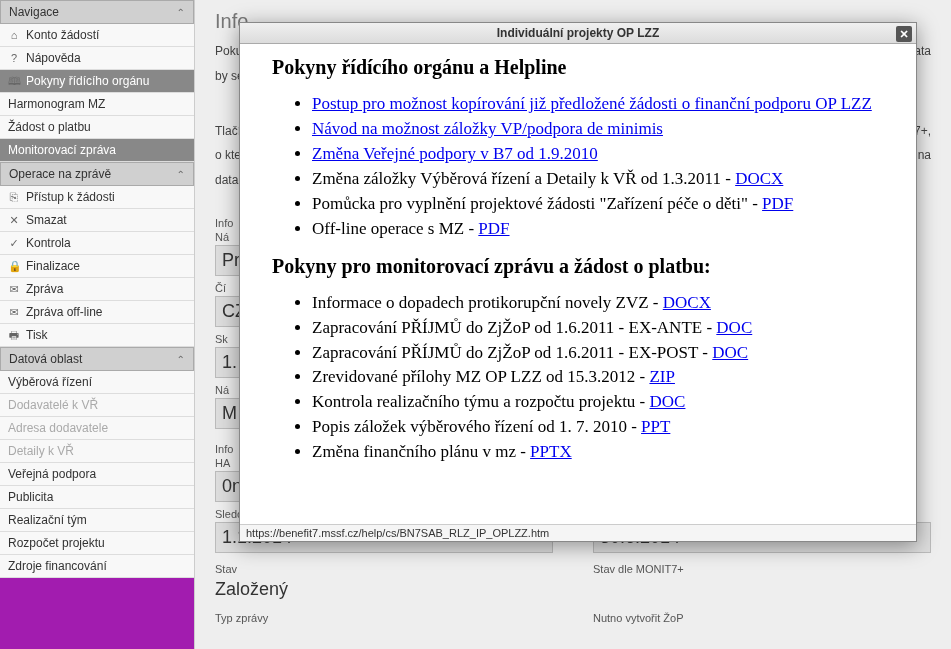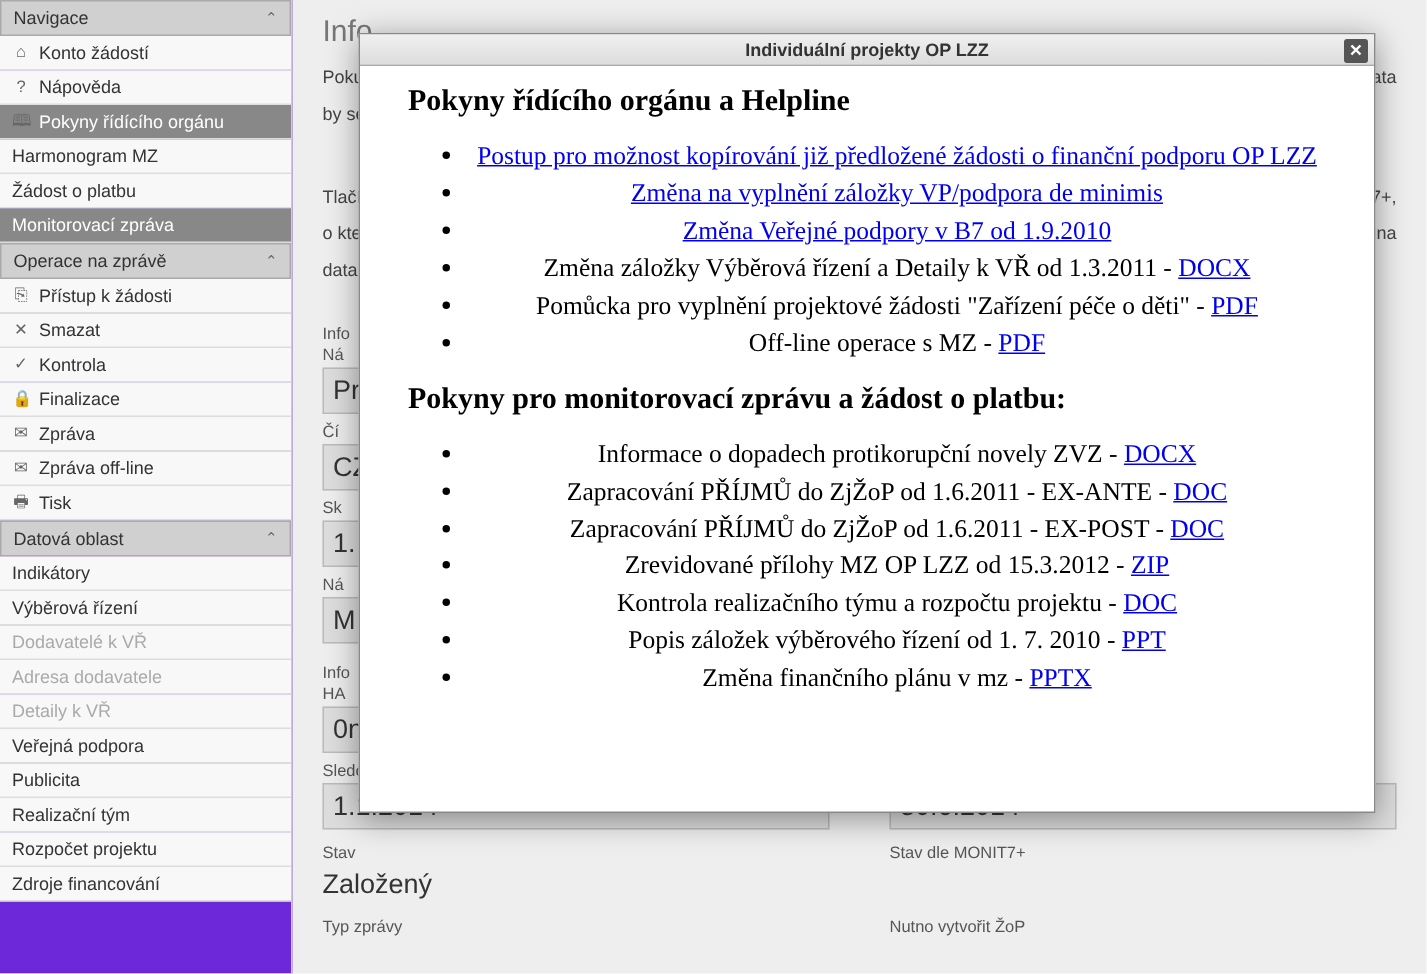--- a/index.html
+++ b/index.html
@@ -1,17 +1,17 @@
 <!DOCTYPE html>
 <html><head>
 <meta charset="utf-8">
 <style>
 * { box-sizing: border-box; margin: 0; padding: 0; }
 body { font-family: Arial, sans-serif; font-size: 12px; background: #eeeeee; color: #333; overflow: hidden; width: 951px; height: 649px; position: relative; }
-.sidebar { width: 195px; background: #6d28d9; float: left; border-right: 1px solid #ccc; height: 649px; overflow-y: auto; }
+.sidebar { width: 195px; background: #a21caf; float: left; border-right: 1px solid #ccc; height: 649px; overflow-y: auto; }
 .sidebar-header { background: #d0d0d0; border: 1px solid #aaa; padding: 4px 8px; font-size: 12px; display: flex; justify-content: space-between; align-items: center; cursor: pointer; }
 .sidebar-header .chev { font-size: 10px; color: #666; }
 .sidebar-item { padding: 4px 8px; border-bottom: 1px solid #ddd; display: flex; align-items: center; gap: 6px; cursor: pointer; background: #f8f8f8; }
 .sidebar-item.selected { background: #888; color: #fff; }
 .sidebar-item.dark { background: #888; color: #fff; }
 .sidebar-item.dim { color: #aaa; }
 .icon-small { width: 12px; height: 12px; display: inline-block; color: #666; font-size: 11px; text-align: center; line-height: 12px; }
 .main { margin-left: 195px; padding: 10px 20px; height: 649px; overflow: hidden; position: relative; }
 .page-title { font-size: 20px; color: #777; margin-bottom: 10px; }
 .desc { font-size: 12px; color: #444; margin-bottom: 8px; line-height: 1.4; }
@@ -21,21 +21,21 @@
 .form-value { background: #ddd; padding: 4px 6px; border: 1px solid #bbb; font-size: 18px; min-height: 22px; }
 .form-value.plain { background: transparent; border: none; padding: 2px 0; }
 
 .modal-overlay { position: absolute; top: 0; left: 0; width: 951px; height: 580px; pointer-events: none; }
 .modal { position: absolute; top: 22px; left: 239px; width: 678px; height: 520px; background: #fff; border: 1px solid #888; box-shadow: 0 4px 20px rgba(0,0,0,0.4); pointer-events: auto; display: flex; flex-direction: column; }
 .modal-title { background: linear-gradient(#f0f0f0,#dcdcdc); border-bottom: 1px solid #aaa; padding: 3px 8px; font-size: 12px; font-weight: bold; text-align: center; position: relative; }
 .modal-close { position: absolute; right: 4px; top: 3px; width: 16px; height: 16px; background: #555; color: #fff; font-size: 11px; text-align: center; line-height: 16px; cursor: pointer; border-radius: 2px; }
 .modal-body { flex: 1; overflow-y: auto; padding: 0 32px; font-family: "Times New Roman", serif; font-size: 17px; color: #000; }
 .modal-body h3 { font-size: 20px; font-weight: bold; margin-bottom: 14px; margin-top: 12px; }
 .modal-body ul { margin-left: 40px; margin-bottom: 14px; }
-.modal-body li { list-style: disc; margin-bottom: 2px; line-height: 1.35; text-align: center; }
+.modal-body li { list-style: disc; margin-bottom: 2px; line-height: 1.35; }
 .modal-body a { color: #0000ee; text-decoration: underline; }
 .modal-footer { border-top: 1px solid #ccc; background: #f5f5f5; padding: 2px 6px; font-size: 11px; color: #333; font-family: Arial, sans-serif; }
 .modal-body::-webkit-scrollbar { width: 16px; }
 .modal-body::-webkit-scrollbar-track { background: #f0f0f0; }
 .modal-body::-webkit-scrollbar-thumb { background: #c0c0c0; border: 1px solid #999; }
 </style>
 </head>
 <body>
 
 <div class="sidebar">
@@ -104,23 +104,20 @@
         <span class="icon-small">🖶</span>
         <span>Tisk</span>
       </div>
     </div>
 
   <div class="sidebar-header">
     <span>Datová oblast</span>
     <span class="chev">⌃</span>
   </div>
   <div id="sec-data">
-      <div class="sidebar-item">
-        <span>Indikátory</span>
-      </div>
       <div class="sidebar-item">
         <span>Výběrová řízení</span>
       </div>
       <div class="sidebar-item dim">
         <span>Dodavatelé k VŘ</span>
       </div>
       <div class="sidebar-item dim">
         <span>Adresa dodavatele</span>
       </div>
       <div class="sidebar-item dim">
@@ -214,31 +211,32 @@
 <div class="modal-overlay">
   <div class="modal">
     <div class="modal-title">
       <span>Individuální projekty OP LZZ</span>
       <span class="modal-close">✕</span>
     </div>
     <div class="modal-body">
       <h3>Pokyny řídícího orgánu a Helpline</h3>
       <ul id="list1">
           <li><a href="#">Postup pro možnost kopírování již předložené žádosti o finanční podporu OP LZZ</a></li>
-          <li><a href="#">Změna na vyplnění záložky VP/podpora de minimis</a></li>
+          <li><a href="#">Návod na možnost záložky VP/podpora de minimis</a></li>
           <li><a href="#">Změna Veřejné podpory v B7 od 1.9.2010</a></li>
           <li>Změna záložky Výběrová řízení a Detaily k VŘ od 1.3.2011 - <a href="#">DOCX</a></li>
           <li>Pomůcka pro vyplnění projektové žádosti "Zařízení péče o děti" - <a href="#">PDF</a></li>
           <li>Off-line operace s MZ - <a href="#">PDF</a></li>
         </ul>
       <h3>Pokyny pro monitorovací zprávu a žádost o platbu:</h3>
       <ul id="list2">
           <li>Informace o dopadech protikorupční novely ZVZ - <a href="#">DOCX</a></li>
           <li>Zapracování PŘÍJMŮ do ZjŽoP od 1.6.2011 - EX-ANTE - <a href="#">DOC</a></li>
           <li>Zapracování PŘÍJMŮ do ZjŽoP od 1.6.2011 - EX-POST - <a href="#">DOC</a></li>
           <li>Zrevidované přílohy MZ OP LZZ od 15.3.2012 - <a href="#">ZIP</a></li>
           <li>Kontrola realizačního týmu a rozpočtu projektu - <a href="#">DOC</a></li>
           <li>Popis záložek výběrového řízení od 1. 7. 2010 - <a href="#">PPT</a></li>
           <li>Změna finančního plánu v mz - <a href="#">PPTX</a></li>
         </ul>
     </div>
+    <div class="modal-footer">https://benefit7.mssf.cz/help/cs/BN7SAB_RLZ_IP_OPLZZ.htm</div>
   </div>
 </div>
 
 </body></html>

